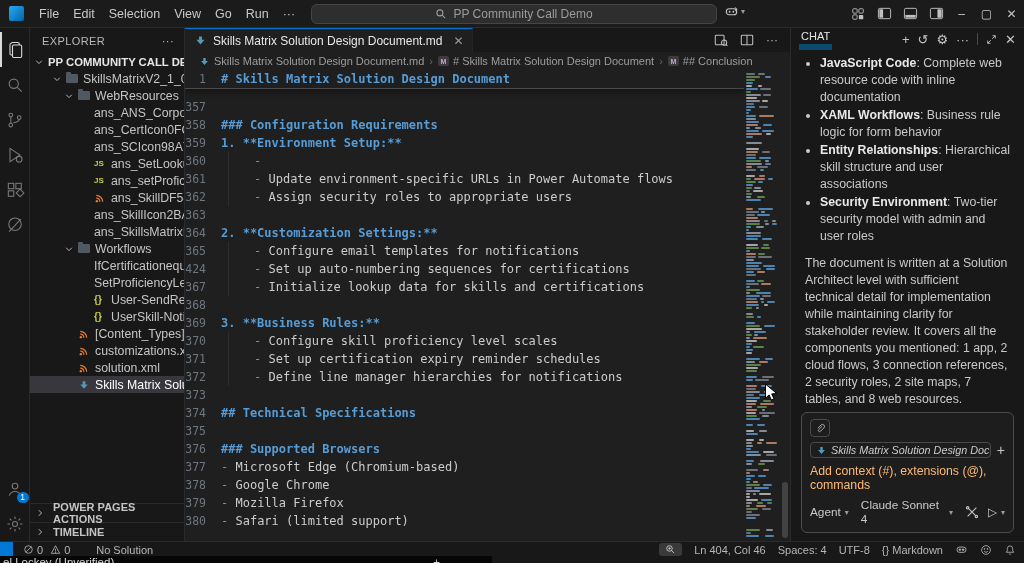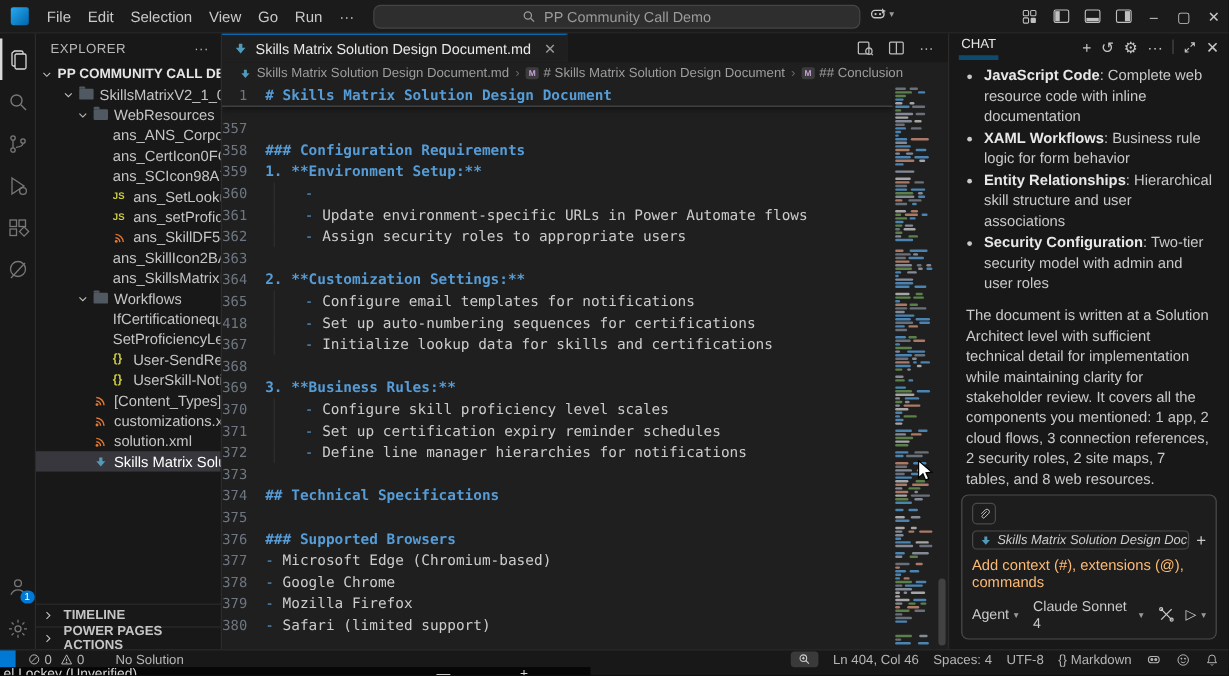--- a/index.html
+++ b/index.html
@@ -69,21 +69,21 @@
   .lines{padding-top:9px}
 
   .minimap{position:absolute;top:0;right:10px;width:36px;bottom:0;background:#1f1f1f;z-index:2}
   .mbar{position:absolute;height:2px;border-radius:1px;opacity:.8}
   .vscroll{position:absolute;top:0;right:0;width:10px;bottom:0;z-index:4}
   .vthumb{position:absolute;left:2px;width:6px;top:412px;height:56px;background:rgba(121,121,121,.4);border-radius:3px}
 
   
   .chatpanel{width:234px;border-left:1px solid #2b2b2b;background:#181818;display:flex;flex-direction:column;flex:none;min-width:0}
   .chat-header{height:22px;display:flex;align-items:center;padding:0 8px;gap:8px;flex:none}
-  .chat-title{font-size:11px;color:#e6e6e6;border-bottom:4px solid #0c4a6e;height:100%;display:flex;align-items:center;padding:0 2px}
+  .chat-title{font-size:11px;color:#e6e6e6;border-bottom:6px solid #0c4a6e;height:100%;display:flex;align-items:center;padding:0 2px}
   .ch-icons{margin-left:auto;display:flex;align-items:center;gap:8px;color:#c5c5c5;font-size:13px}
   .ch-div{width:1px;height:12px;background:#4a4a4a}
   .chat-body{flex:1;padding:3px 14px 0;font-size:12.3px;line-height:17px;color:#c9c9c9;overflow:hidden}
   .chat-body ul{margin:2px 0 10px;padding-left:15px}
   .chat-body li{margin-bottom:1px}
   .chat-body li b{color:#e8e8e8}
   .chat-para{margin-bottom:12px}
   .chat-input{margin:4px 10px 8px;border:1px solid #4c4c4c;border-radius:6px;background:#1d1d1d;padding:6px 8px;display:flex;flex-direction:column;gap:5px;flex:none}
   .attach-btn{width:20px;height:18px;border:1px solid #4a4a4a;border-radius:4px;display:flex;align-items:center;justify-content:center;color:#c5c5c5}
   .ctx-row{display:flex;align-items:center;gap:6px}
@@ -364,29 +364,29 @@
             <span class="tlabel">Skills Matrix Solution D...</span>
           </div>
         </div>
       <div class="sb-sections" id="sections">
           <div class="sb-section">
             <span class="chev">
               <svg class="i" width="10" height="10" viewBox="0 0 16 16">
                 <path d="M6 3.5L10.5 8 6 12.5" fill="none" stroke="currentColor" stroke-width="1.5"></path>
               </svg>
             </span>
-            <span>TIMELINE</span>
+            <span>POWER PAGES ACTIONS</span>
           </div>
           <div class="sb-section">
             <span class="chev">
               <svg class="i" width="10" height="10" viewBox="0 0 16 16">
                 <path d="M6 3.5L10.5 8 6 12.5" fill="none" stroke="currentColor" stroke-width="1.5"></path>
               </svg>
             </span>
-            <span>POWER PAGES ACTIONS</span>
+            <span>TIMELINE</span>
           </div>
         </div>
     </div>
 
     <div class="editorgroup">
       <div class="tabbar">
         <div class="tab">
           <svg class="i" width="13" height="13" viewBox="0 0 16 16">
               <polygon points="8,13 3,7.2 6.2,7.2 6.2,3 9.8,3 9.8,7.2 13,7.2" fill="#519aba"></polygon>
             </svg>
@@ -463,21 +463,21 @@
               </div>
               <div class="cl">
                 <span class="ln">364</span>
                 <span class="code"><span class="mdh">2. **Customization Settings:**</span></span>
               </div>
               <div class="cl">
                 <span class="ln">365</span>
                 <span class="code"><span class="ind"></span><span class="dash">- </span><span class="txt">Configure email templates for notifications</span></span>
               </div>
               <div class="cl">
-                <span class="ln">418</span>
+                <span class="ln">424</span>
                 <span class="code"><span class="ind"></span><span class="dash">- </span><span class="txt">Set up auto-numbering sequences for certifications</span></span>
               </div>
               <div class="cl">
                 <span class="ln">367</span>
                 <span class="code"><span class="ind"></span><span class="dash">- </span><span class="txt">Initialize lookup data for skills and certifications</span></span>
               </div>
               <div class="cl">
                 <span class="ln">368</span>
                 <span class="code"></span>
               </div>
@@ -779,21 +779,21 @@
               <path d="M9.5 2.5h4v4M6.5 13.5h-4v-4M13.5 2.5L9 7M2.5 13.5L7 9"></path>
             </svg>
           <span>✕</span>
         </div>
       </div>
       <div class="chat-body">
         <ul id="bullets">
             <li><b>JavaScript Code</b>: Complete web resource code with inline documentation</li>
             <li><b>XAML Workflows</b>: Business rule logic for form behavior</li>
             <li><b>Entity Relationships</b>: Hierarchical skill structure and user associations</li>
-            <li><b>Security Configuration</b>: Two-tier security model with admin and user roles</li>
+            <li><b>Security Environment</b>: Two-tier security model with admin and user roles</li>
           </ul>
         <div class="chat-para">The document is written at a Solution Architect level with sufficient technical detail for implementation while maintaining clarity for stakeholder review. It covers all the components you mentioned: 1 app, 2 cloud flows, 3 connection references, 2 security roles, 2 site maps, 7 tables, and 8 web resources.</div>
 
       </div>
       <div class="chat-input">
         <div class="attach-btn">
           <svg class="i" width="11" height="11" viewBox="0 0 16 16" fill="none" stroke="#c5c5c5" stroke-width="1.2">
               <path d="M10.5 4.5L5.7 9.3a1.8 1.8 0 1 0 2.5 2.5l5-5a3 3 0 0 0-4.2-4.2L4 7.6"></path>
             </svg>
         </div>

